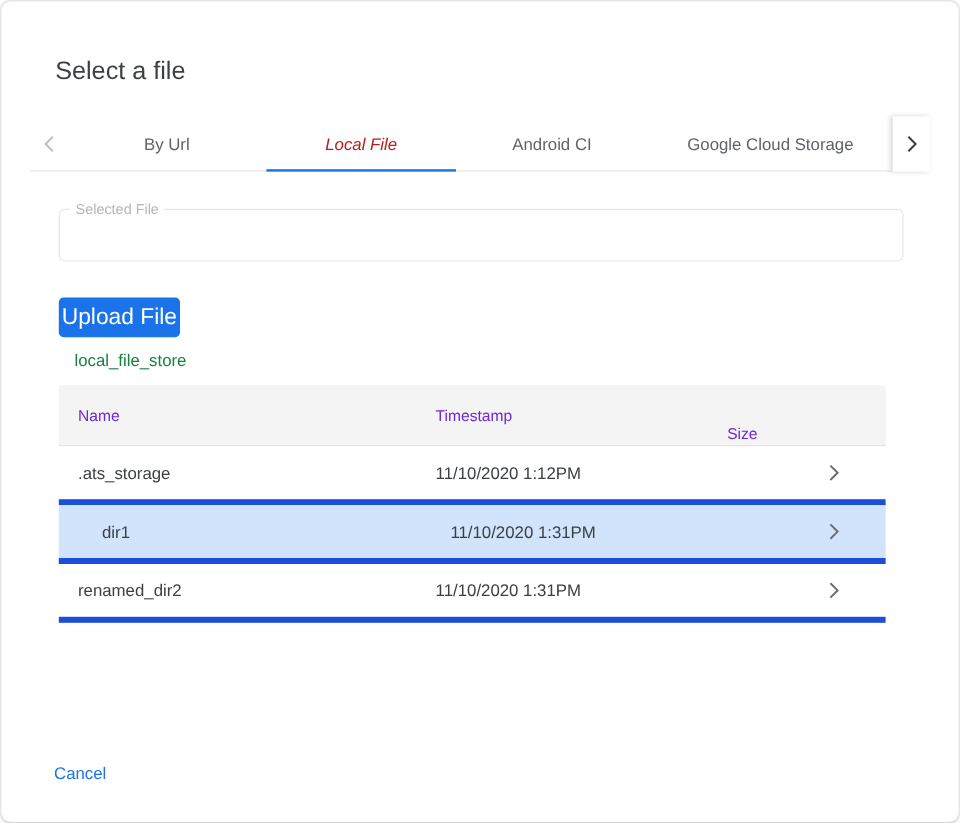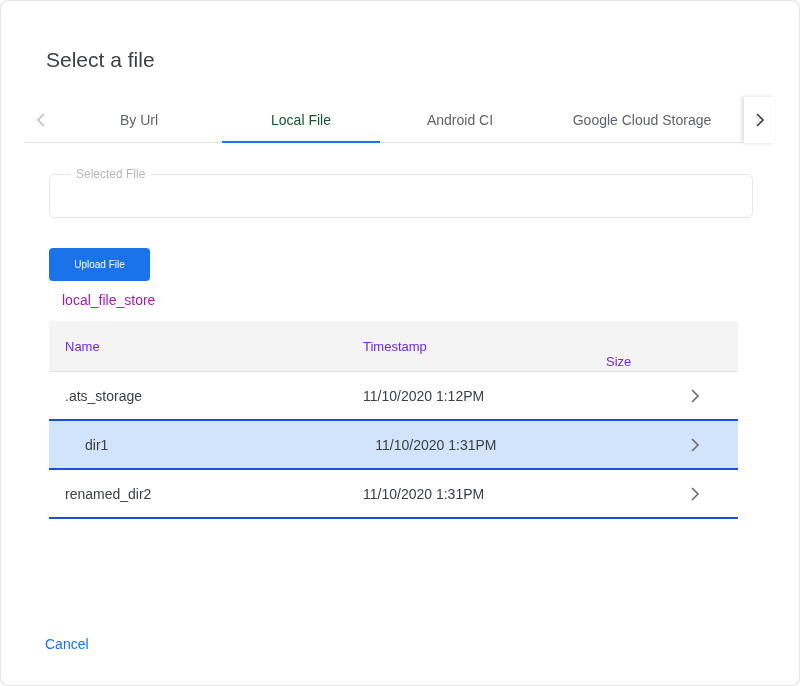--- a/index.html
+++ b/index.html
@@ -13,37 +13,37 @@
   
   .tab-header { position:absolute; left:24px; right:24px; top:96px; height:46px; display:flex; }
   .tab-header .header-border { position:absolute; left:0; right:32px; bottom:0; height:1px; background:#e4e4e4; }
   .pag-btn { width:32px; display:flex; align-items:center; justify-content:center; }
   .pag-btn.prev { color:#bdbdbd; }
   .pag-btn.next { color:#3c4043; background:#fff; box-shadow:-2px 0 4px rgba(0,0,0,.14); z-index:2; }
   .tabs { flex:1; display:flex; }
   .tab { position:relative; display:flex; align-items:center; justify-content:center;
          font-size:14px; font-weight:500; color:#5f6368; cursor:pointer; }
   .tab.t0 { width:166px; } .tab.t1 { width:158px; } .tab.t2 { width:160px; } .tab.t3 { width:204px; }
-  .tab.active { color:#14532d; }
+  .tab.active { color:#b91c1c;font-style:italic; }
   .tab.active::after { content:""; position:absolute; left:0; right:0; bottom:0; height:2px; background:#1a73e8; }
 
   
   .field { position:absolute; left:48px; top:166px; width:704px; height:51px;
-           border:1px solid #e7e7e7; border-radius:5px; padding:0 17px; }
+           border:1px solid #e7e7e7; border-radius:5px; padding:0 4px; }
   .field legend { margin-left:4px; padding:0 5px; font-size:12px; color:#b6b6b6; }
   .field input { width:100%; border:none; outline:none; font-size:14px; color:#3c4043; background:transparent; }
 
   .upload-btn { position:absolute; left:48px; top:247px; width:101px; height:33px;
                 background:#1a73e8; color:#fff; border:none; border-radius:4px;
-                font-size:10px; font-weight:500; font-family:inherit; cursor:pointer; }
-  .breadcrumb { position:absolute; left:61px; top:291px; font-size:14px; color:#a21caf; cursor:pointer; }
+                font-size:19px; font-weight:500; font-family:inherit; cursor:pointer; }
+  .breadcrumb { position:absolute; left:61px; top:291px; font-size:14px; color:#15803d; cursor:pointer; }
 
   
   .table { position:absolute; left:48px; top:320px; width:689px; font-size:14px; color:#3c4043; }
-  .trow { display:flex; align-items:center; height:49px; border-bottom:2px solid #1d4ed8; background:#fff; }
+  .trow { display:flex; align-items:center; height:49px; border-bottom:5px solid #1d4ed8; background:#fff; }
   .trow.thead { height:51px; background:#f4f4f4; border-bottom:1px solid #e0e0e0;
                 font-size:13px; font-weight:500; color:#6d28d9; }
   .trow.selected { background:#d2e3fc;padding-left:20px; }
   .cell-name { width:314px; padding-left:16px; }
   .cell-ts   { width:243px; }
   .cell-size { width:80px;margin-top:31px; }
   .cell-go   { flex:1; display:flex; justify-content:flex-end; padding-right:38px; color:#6b6b6b; }
   .thead .cell-go { visibility:hidden; }
 
   

